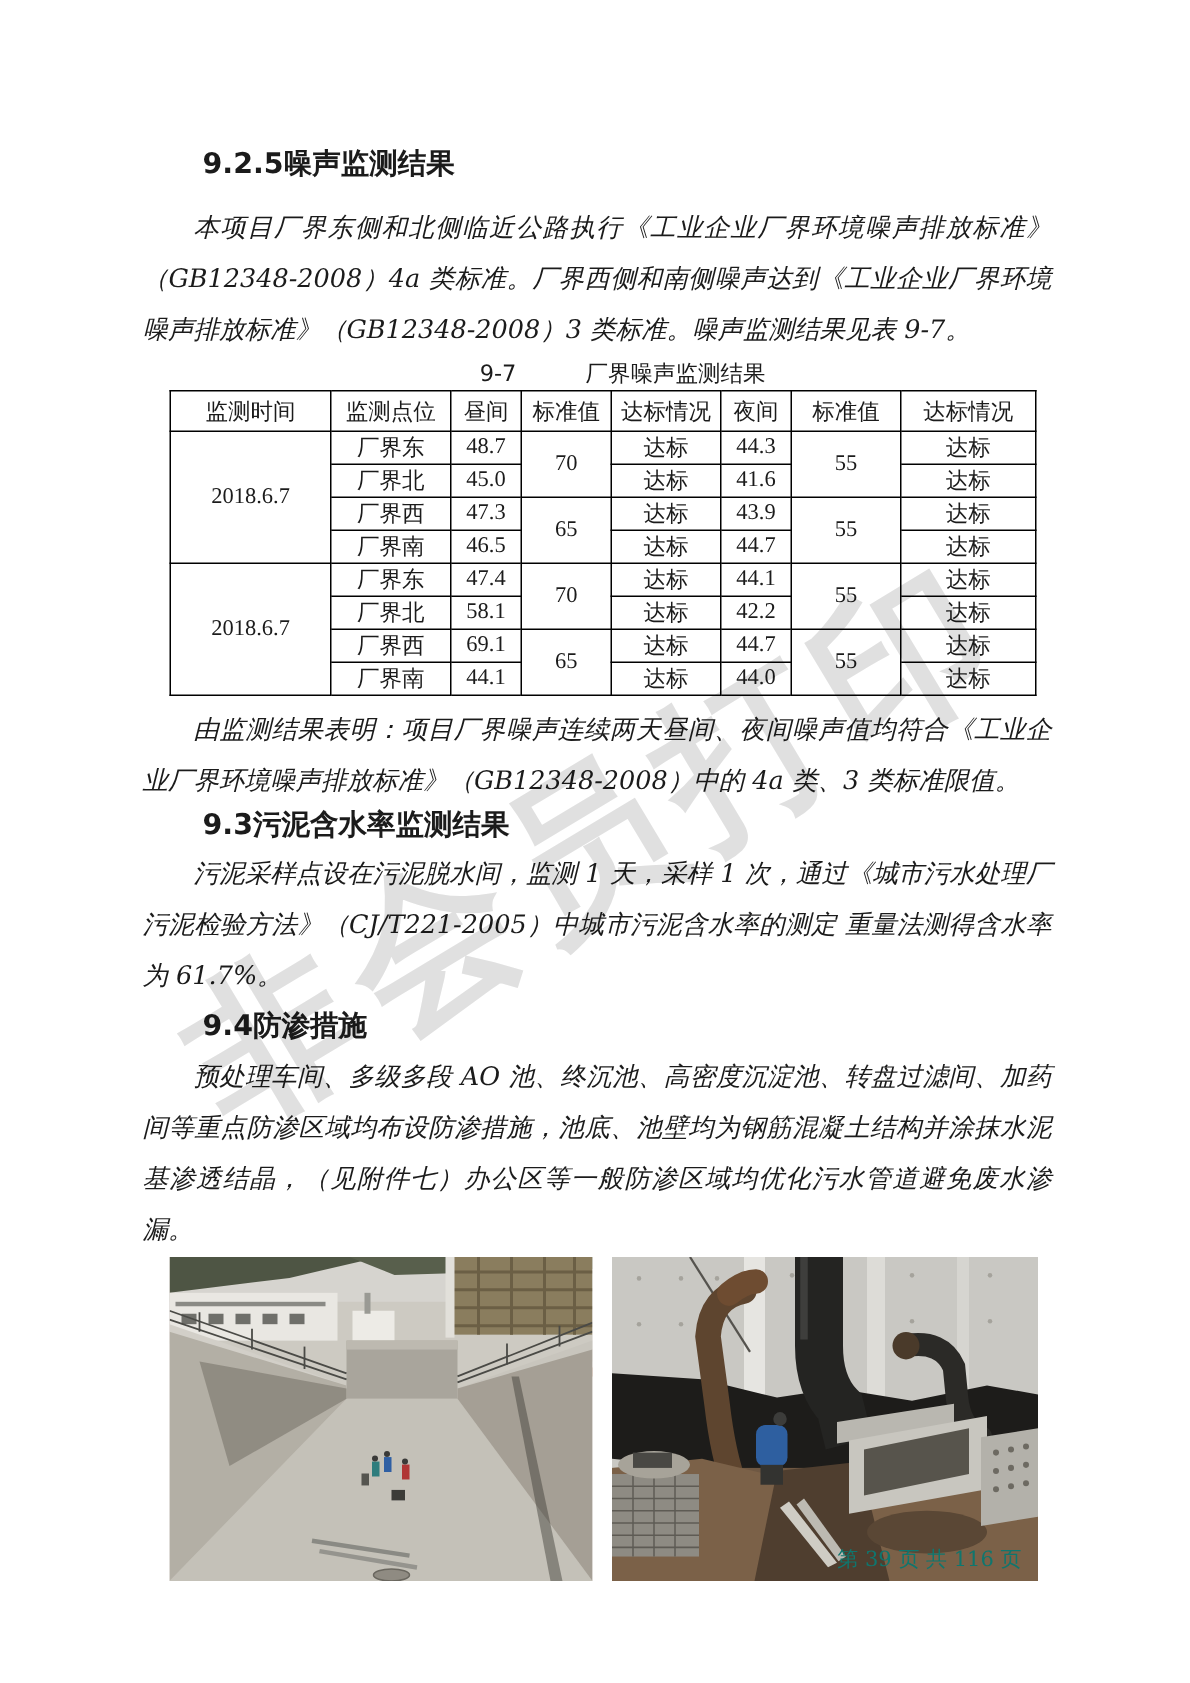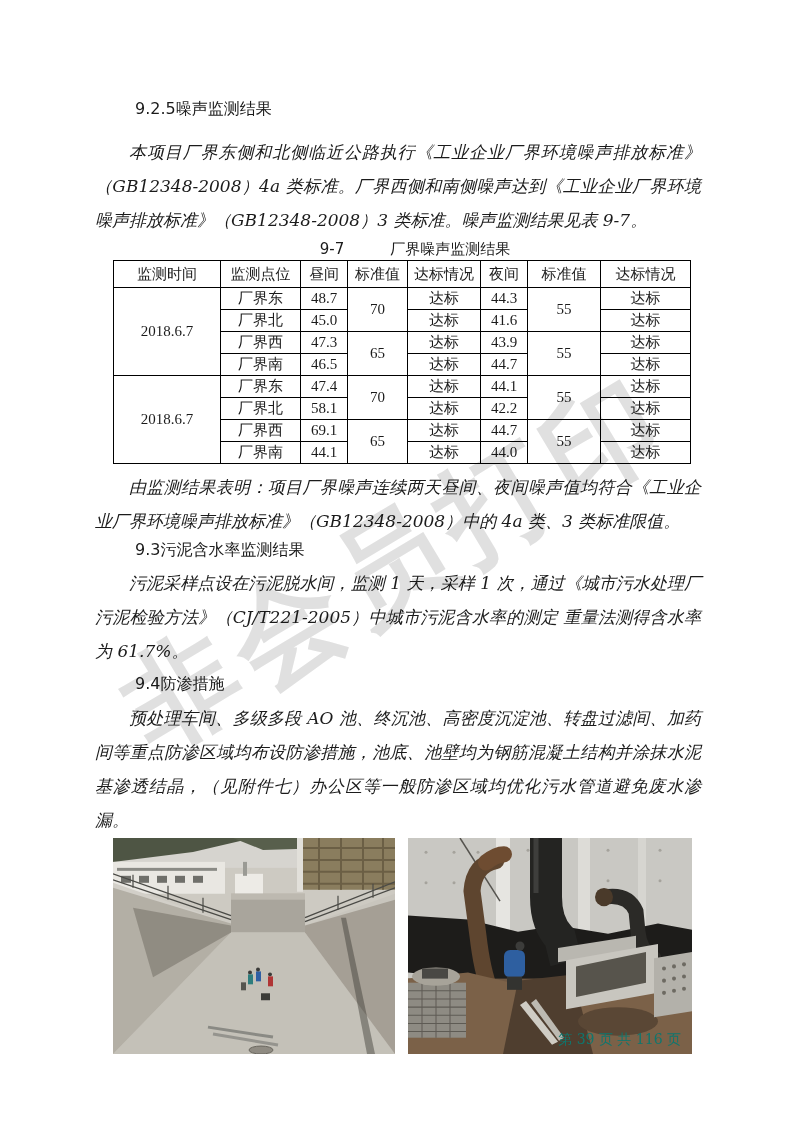--- a/index.html
+++ b/index.html
@@ -5,21 +5,21 @@
   * { margin:0; padding:0; box-sizing:border-box; }
   html,body { background:#ffffff; }
   .page {
     width:793px; height:1122px; background:#ffffff; position:relative;
     overflow:hidden; margin:0 auto; color:#1b1b1b;
     font-family:"DejaVu Serif","Liberation Serif",serif;
   }
   .content { position:absolute; left:95px; top:0; width:606px; }
   .heading {
     font-family:"DejaVu Sans","Liberation Sans",sans-serif;
-    font-weight:normal; font-size:16px; line-height:24px; padding-left:40px;
+    font-weight:bold; font-size:19px; line-height:24px; padding-left:40px;
   }
   .h-first { margin-top:97px; }
   .para { font-size:17px; line-height:34px; text-align:justify; text-indent:2em;font-style:italic; }
   .p1 { margin-top:14px; }
   .table-caption {
     display:flex; justify-content:center; gap:46px; padding-left:34px;
     font-family:"DejaVu Sans","Liberation Sans",sans-serif;
     font-weight:normal; font-size:15px; line-height:22px; margin-top:1px;
   }
   table.noise {

